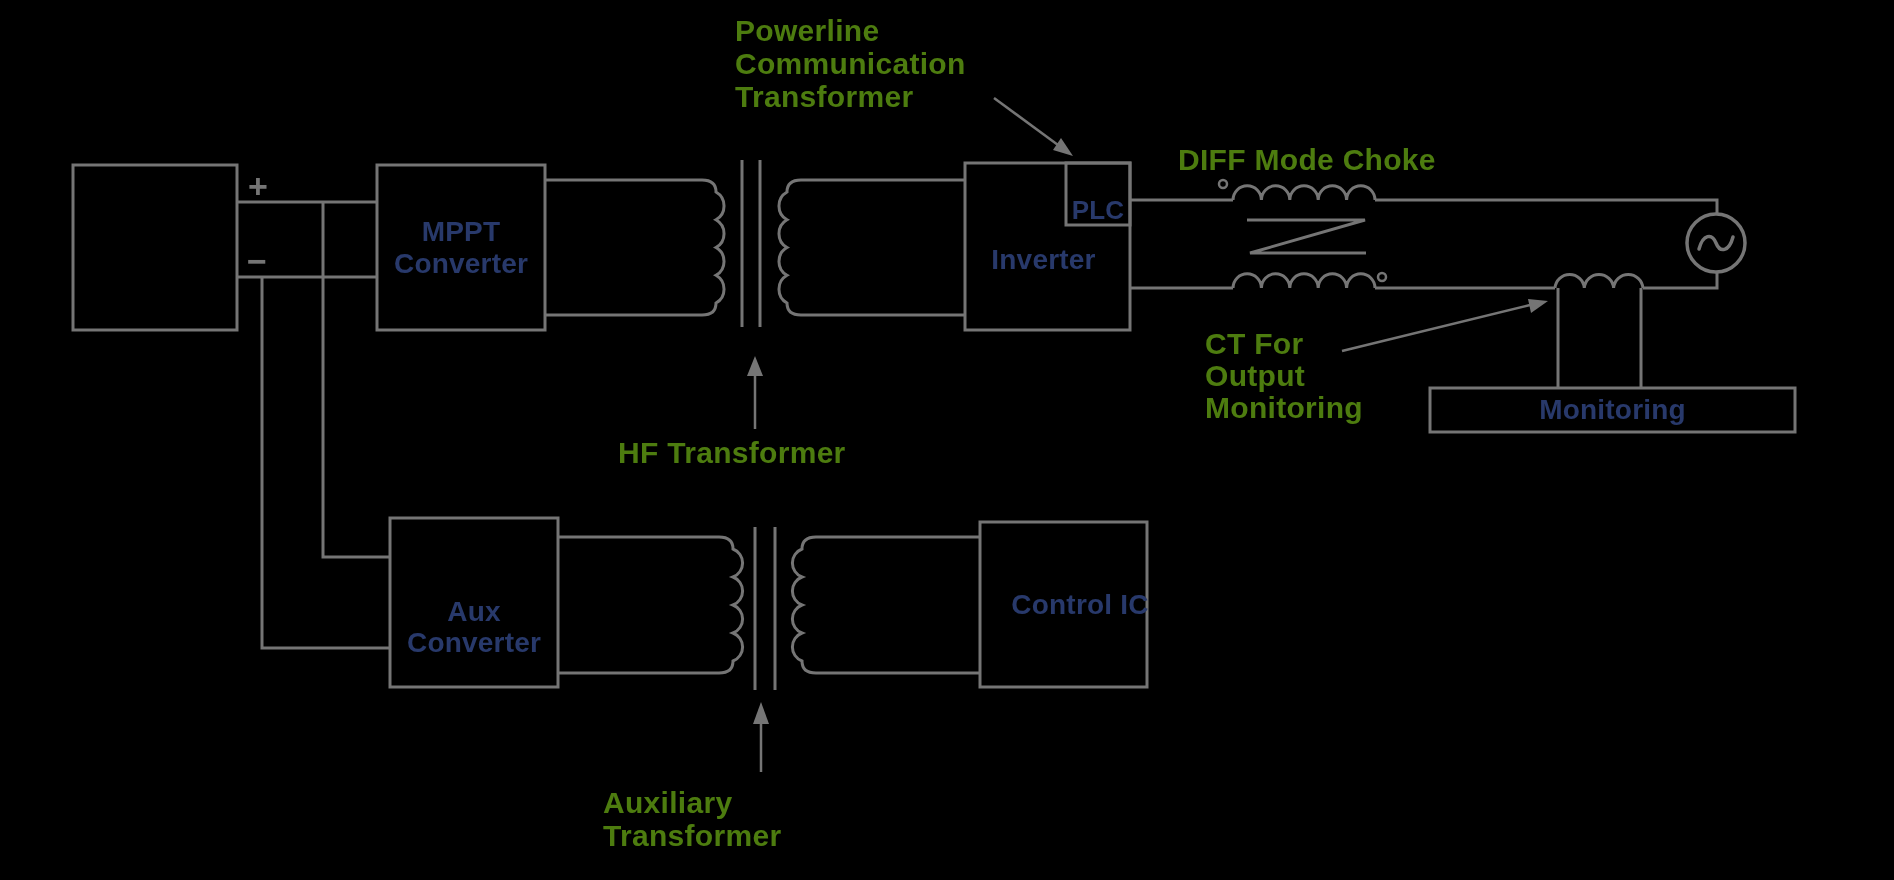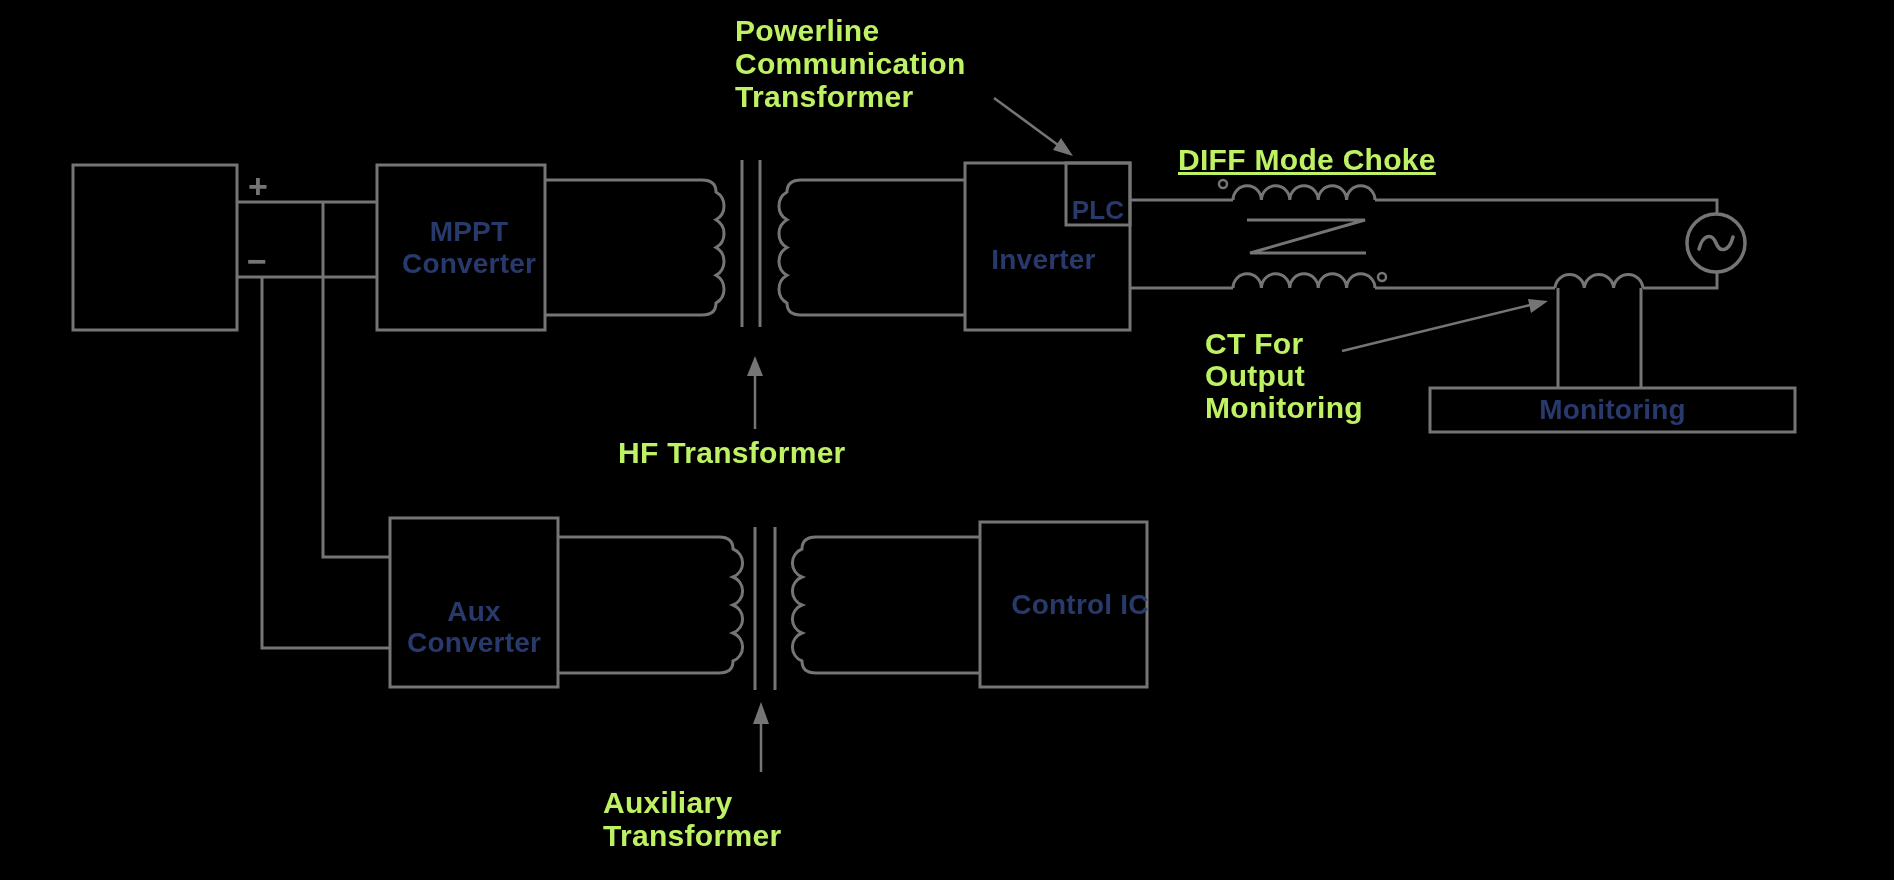--- a/index.html
+++ b/index.html
@@ -6,34 +6,34 @@
   .canvas{
     position:relative;width:1894px;height:880px;background:#000;overflow:hidden;
     font-family:"Liberation Sans","DejaVu Sans",sans-serif;
   }
   .canvas svg{position:absolute;left:0;top:0;}
   .lbl{
     position:absolute;color:#28396b;font-weight:700;font-size:28px;line-height:1.12;
     letter-spacing:.2px;white-space:pre-line;
   }
   .boxlbl{display:flex;align-items:center;justify-content:center;text-align:center;}
-  .orange{color:#bef264;font-size:30px;line-height:1.1;letter-spacing:.3px;}
+  .orange{color:#4d7c0f;font-size:30px;line-height:1.1;letter-spacing:.3px;}
   .gray{color:#757575;}
   .tc{text-align:left;}
   
   .pv-lbl{left:73px;top:165px;width:164px;height:165px;padding-bottom:24px;box-sizing:border-box;}
-  .mppt-lbl{left:377px;top:165px;width:168px;height:165px;padding-left:8px;}
+  .mppt-lbl{left:377px;top:165px;width:168px;height:165px;}
   .inv-lbl{left:965px;top:163px;width:157px;height:167px;padding-top:26px;box-sizing:border-box;}
   .plc-lbl{left:1066px;top:180px;width:64px;height:62px;font-size:26px;}
   .aux-lbl{left:390px;top:518px;width:168px;height:218px;}
   .cic-lbl{left:980px;top:522px;width:200px;height:165px;}
   .mon-lbl{left:1430px;top:388px;width:365px;height:44px;}
   
   .powerline-lbl{left:735px;top:14px;}
-  .diff-lbl{left:1178px;top:143px;text-decoration:underline;}
+  .diff-lbl{left:1178px;top:143px;}
   .hf-lbl{left:618px;top:436px;width:300px;}
   .ct-lbl{left:1205px;top:328px;line-height:1.07;}
   .auxt-lbl{left:603px;top:786px;width:300px;}
   
   .plus-sign{left:244px;top:168px;width:28px;height:36px;font-size:34px;}
   .minus-sign{left:243px;top:244px;width:28px;height:34px;font-size:34px;}
 </style>
 </head>
 <body>
 

